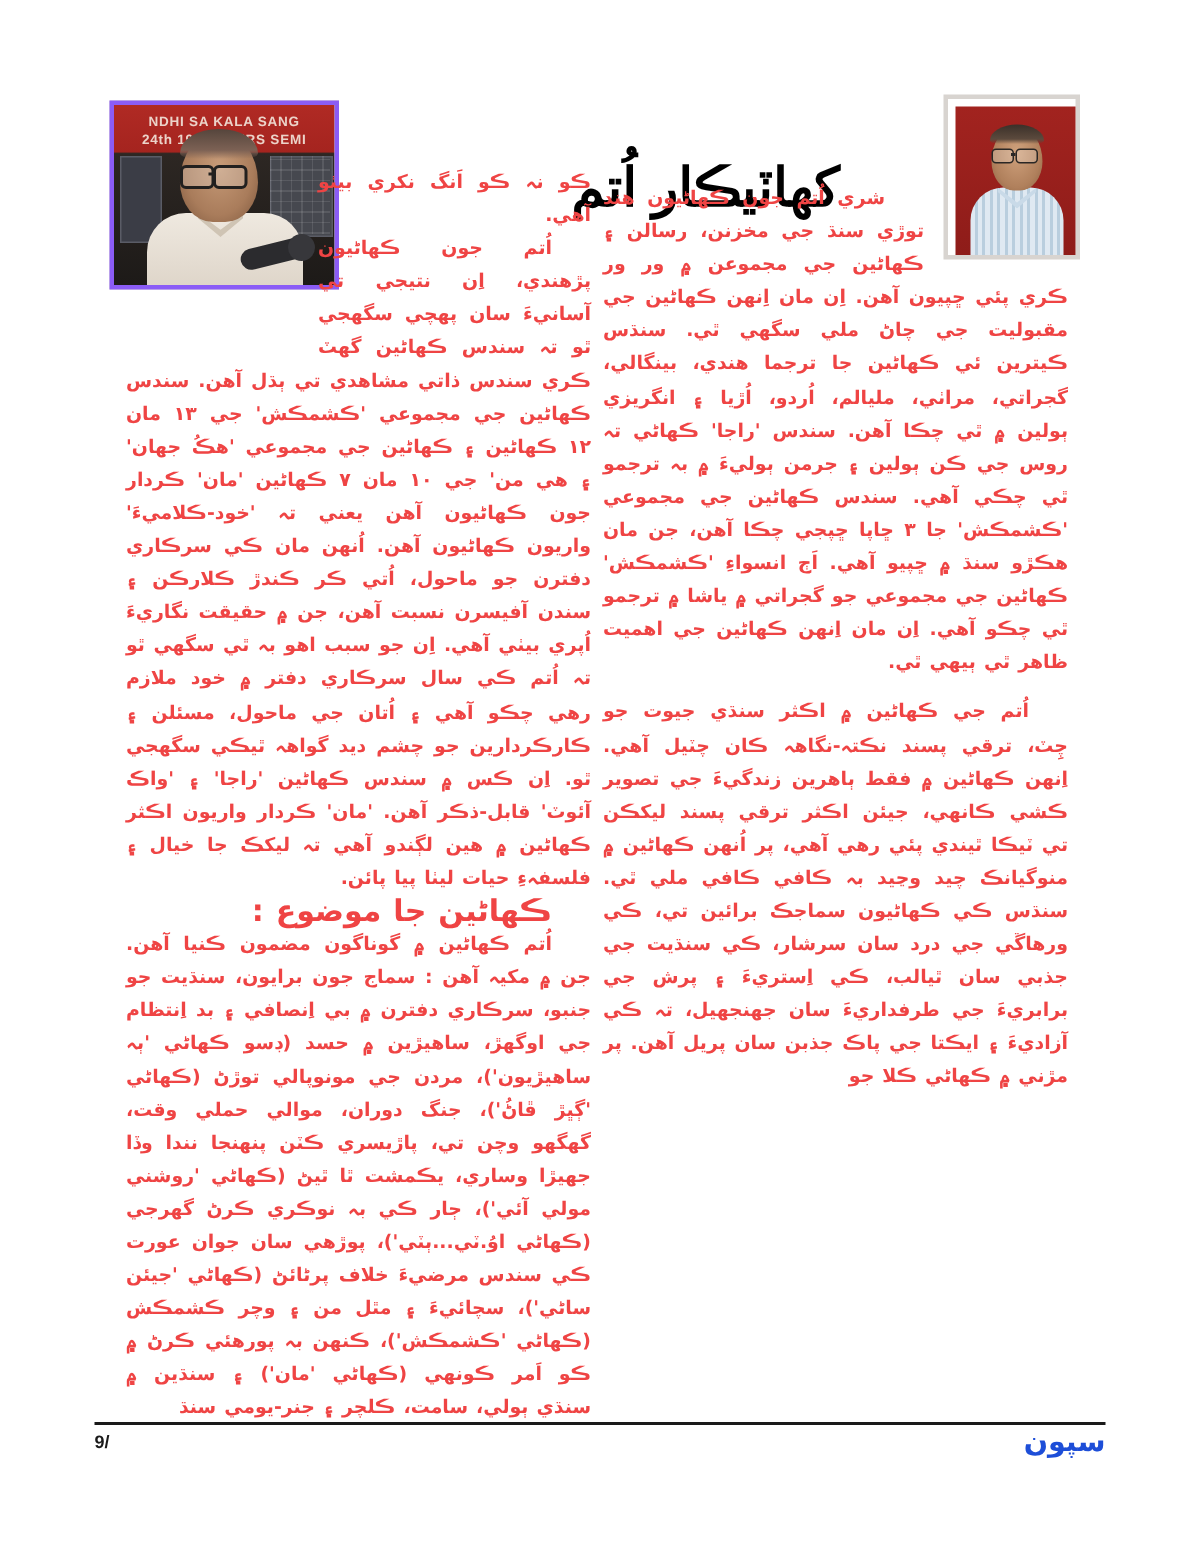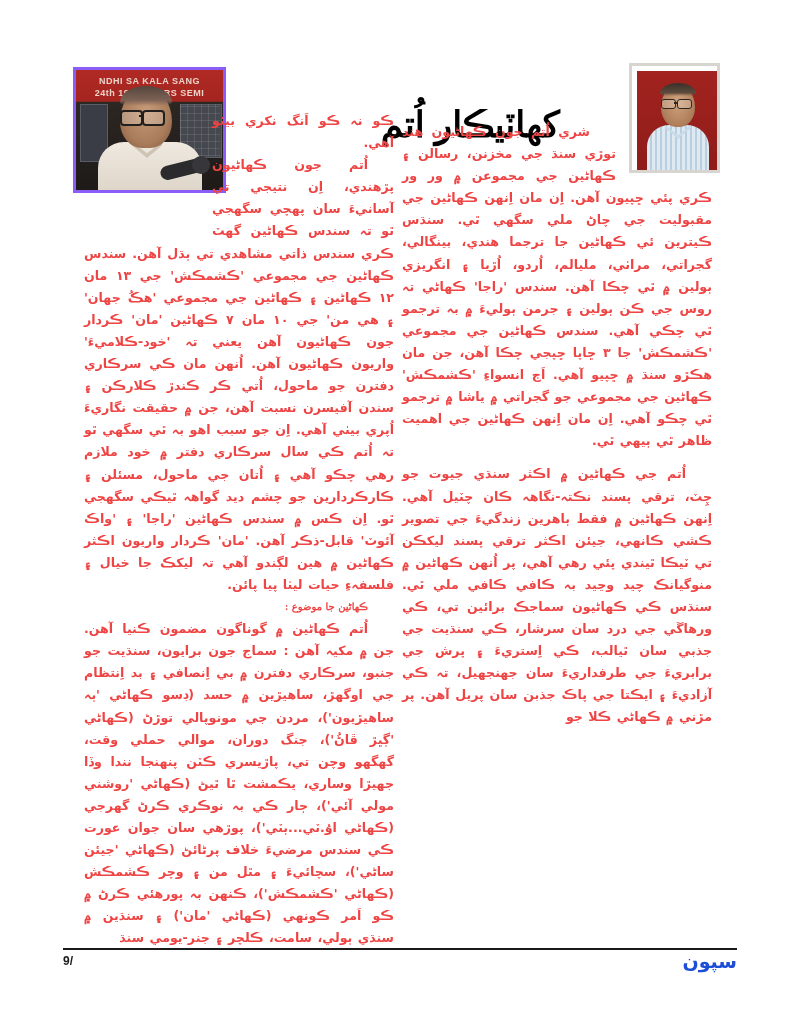--- a/index.html
+++ b/index.html
@@ -272,27 +272,26 @@
     shape-outside: inset(0);
   }
   .float-shape-left {
     float: left;
     width: 128px;
     height: 118px;
     shape-outside: inset(0);
   }
 
   .subhead {
-    font-size: 10px;
+    font-size: 20px;
     font-weight: bold;
     text-align: right;
     text-indent: 0;
     margin: 5px 0 2px 0;
     letter-spacing: 0;
-    font-family: Liberation Serif, serif;
   }
 
   
   .footer-rule {
     position: absolute;
     left: 63px;
     top: 948px;
     width: 674px;
     height: 0;
     border-top: 2px solid #1a1a1a;

